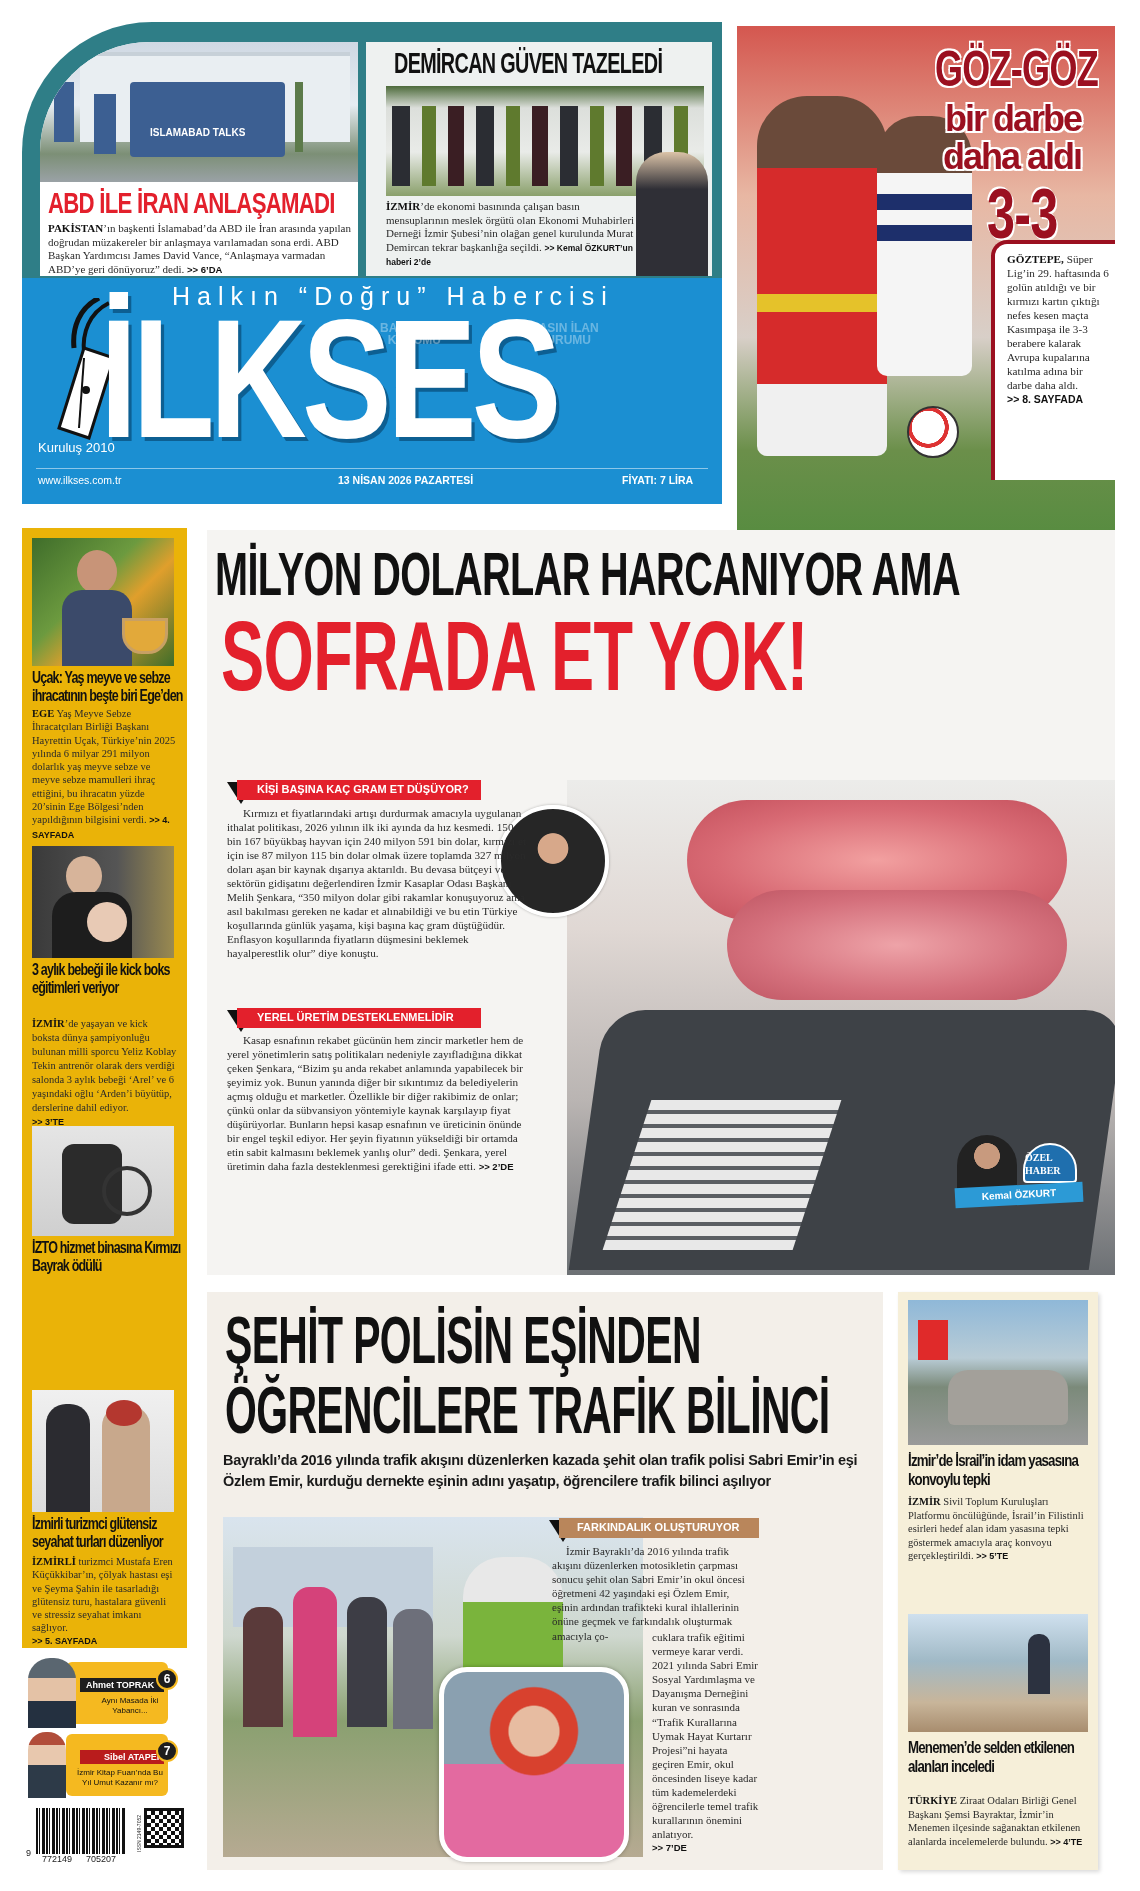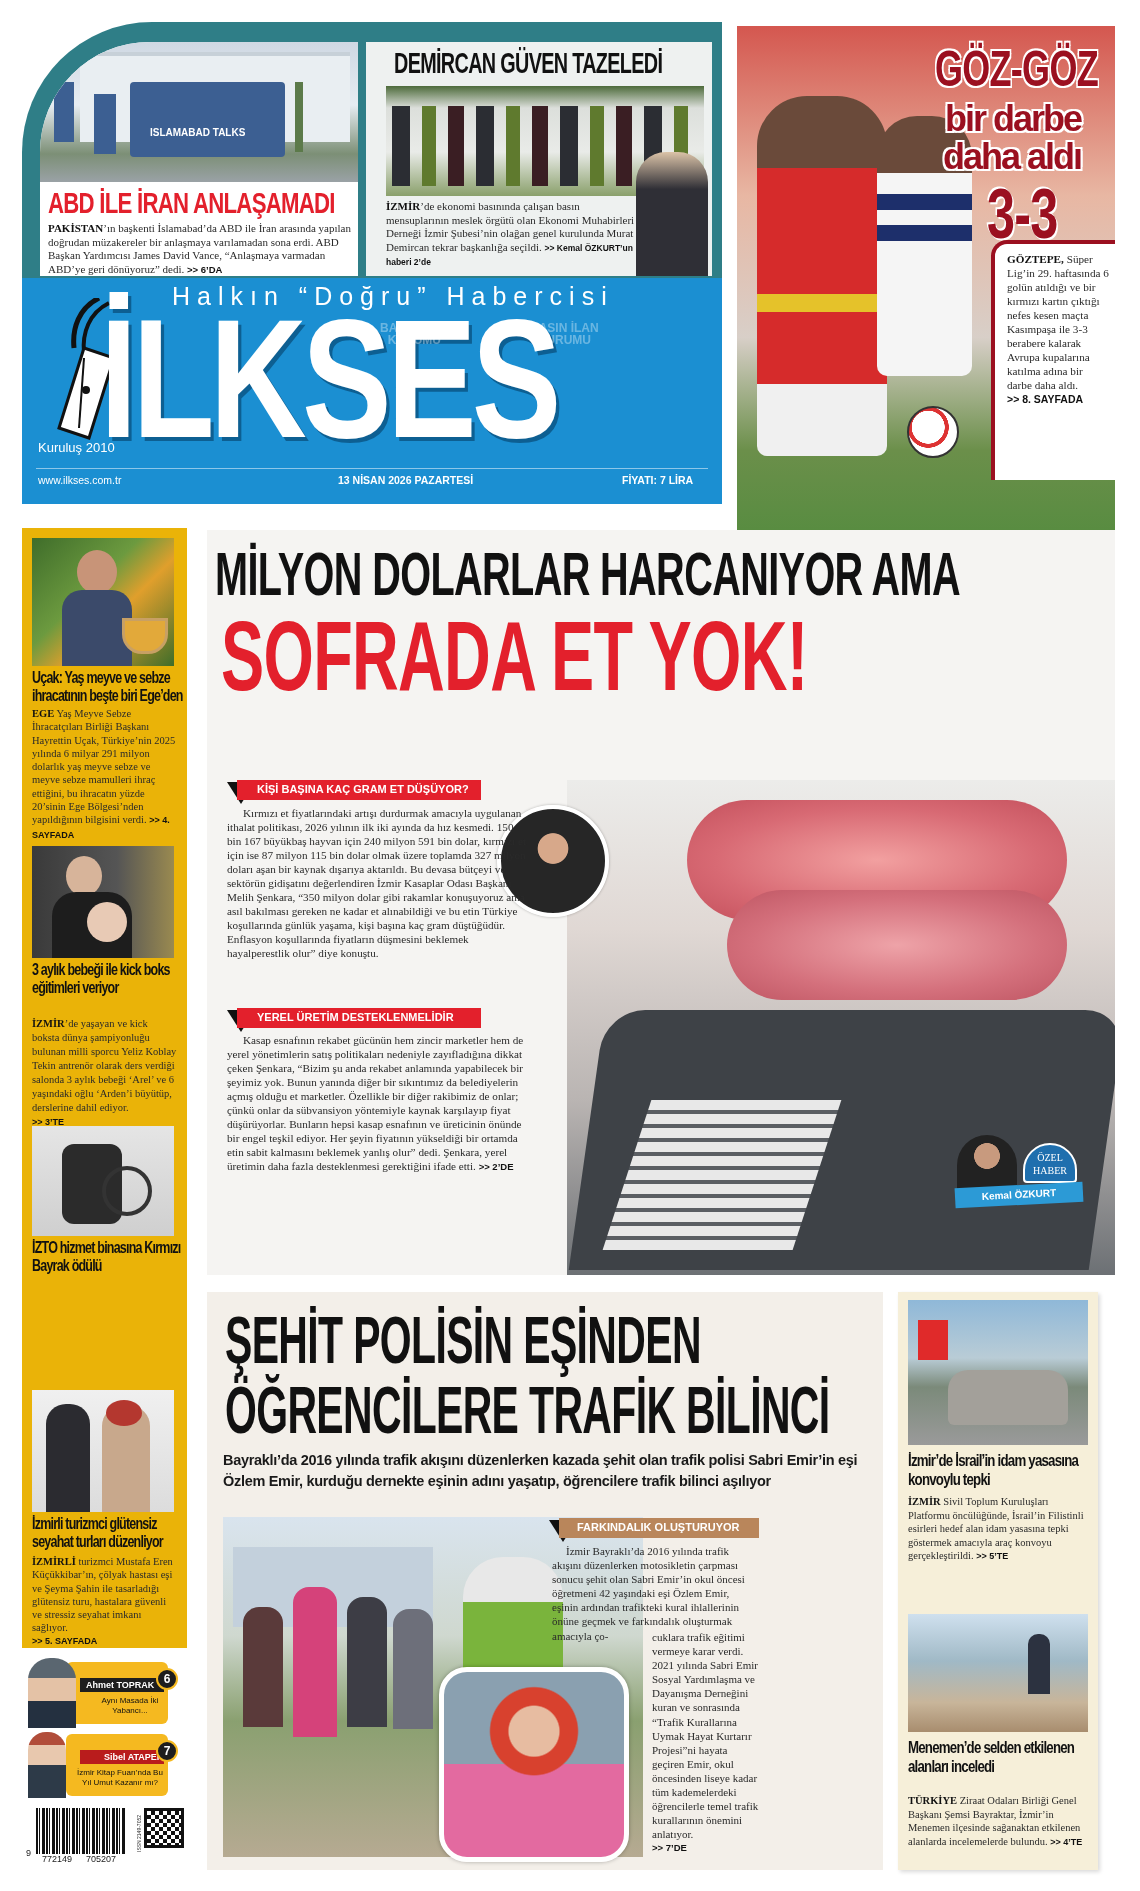--- a/index.html
+++ b/index.html
@@ -180,21 +180,21 @@
 
   <div class="abs tri" style="left:20px;top:480px"></div>
   <div class="abs red-tag" style="left:30px;top:478px;width:244px;padding-left:20px">YEREL ÜRETİM DESTEKLENMELİDİR</div>
   <div class="abs body-txt" style="left:20px;top:503px;width:300px;text-indent:16px;font-size:11.2px;line-height:14px">
     <span>Kasap esnafının rekabet gücünün hem zincir marketler hem de yerel yönetimlerin satış politikaları nedeniyle zayıfladığına dikkat çeken Şenkara, “Bizim şu anda rekabet anlamında yapabilecek bir şeyimiz yok. Bunun yanında diğer bir sıkıntımız da belediyelerin açmış olduğu et marketler. Özellikle bir diğer rakibimiz de onlar; çünkü onlar da sübvansiyon yöntemiyle kaynak karşılayıp fiyat düşürüyorlar. Bunların hepsi kasap esnafının ve üreticinin önünde bir engel teşkil ediyor. Her şeyin fiyatının yükseldiği bir ortamda etin sabit kalmasını beklemek yanlış olur” dedi. Şenkara, yerel üretimin daha fazla desteklenmesi gerektiğini ifade etti.</span>
     <span class="ref">&gt;&gt; 2’DE</span>
   </div>
 
   <div class="abs" style="left:750px;top:605px;width:150px;height:80px">
     <div class="abs" style="left:0;top:0;width:60px;height:70px;background:radial-gradient(circle at 50% 30%,#c89a7e 0 22%,#222 23%);border-radius:30px 30px 0 0"></div>
-    <div class="abs" style="left:66px;top:8px;width:54px;height:40px;background:#1f6fae;border-radius:27px 27px 4px 4px;border:2px solid #fff;color:#fff;text-align:center;font-family:'Liberation Serif',serif;font-weight:normal;font-size:10px;line-height:13px;padding-top:6px">
+    <div class="abs" style="left:66px;top:8px;width:54px;height:40px;background:#1f6fae;border-radius:27px 27px 4px 4px;border:2px solid #fff;color:#fff;font-family:'Liberation Serif',serif;font-weight:bold;font-size:10px;line-height:13px;padding-top:6px">
       <div>ÖZEL</div>
       <div>HABER</div>
     </div>
     <div class="abs" style="left:-2px;top:50px;width:128px;height:20px;background:#2c9ad6;color:#fff;font-family:'Liberation Sans',sans-serif;font-weight:bold;font-size:10px;line-height:20px;text-align:center;transform:rotate(-3deg)">Kemal ÖZKURT</div>
   </div>
 </div>
 
 <div class="abs" style="left:207px;top:1292px;width:676px;height:578px;background:#f3efe9">
   <div class="abs cond" style="left:18px;top:10px;font-size:66px;color:#111;transform:scaleX(.62);white-space:nowrap">ŞEHİT POLİSİN EŞİNDEN</div>
   <div class="abs cond" style="left:18px;top:80px;font-size:66px;color:#111;transform:scaleX(.62);white-space:nowrap">ÖĞRENCİLERE TRAFİK BİLİNCİ</div>

